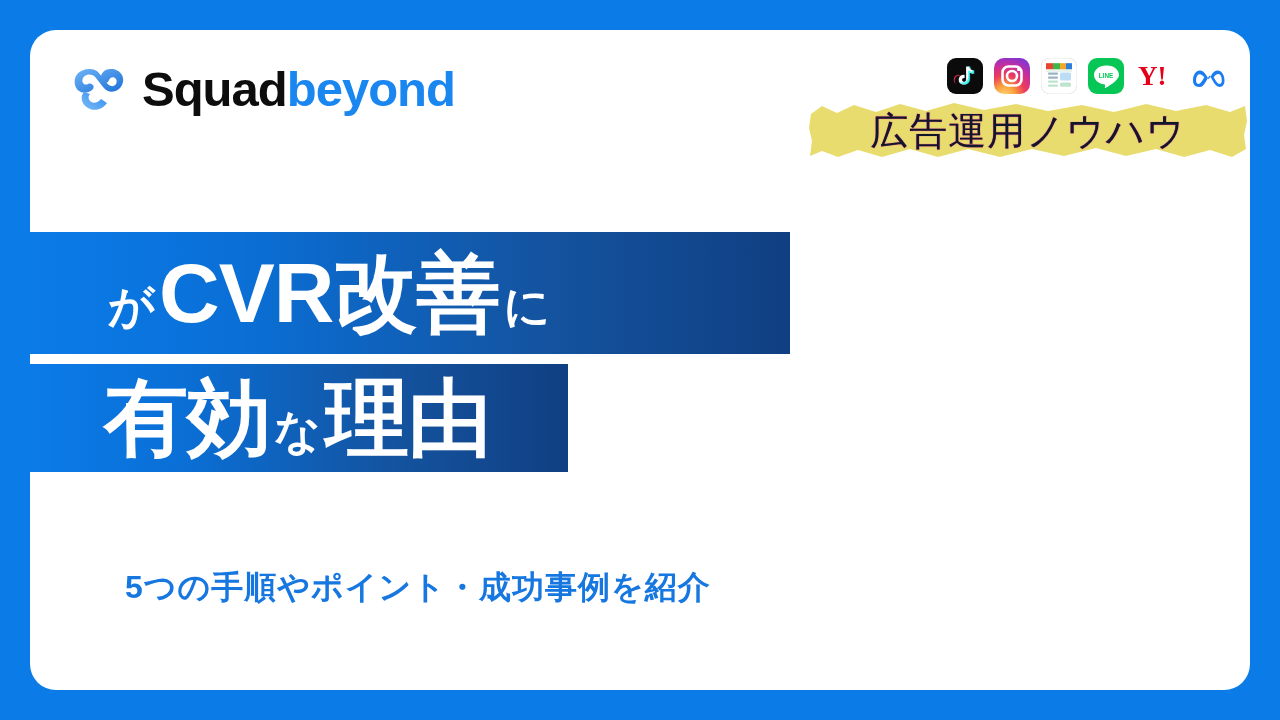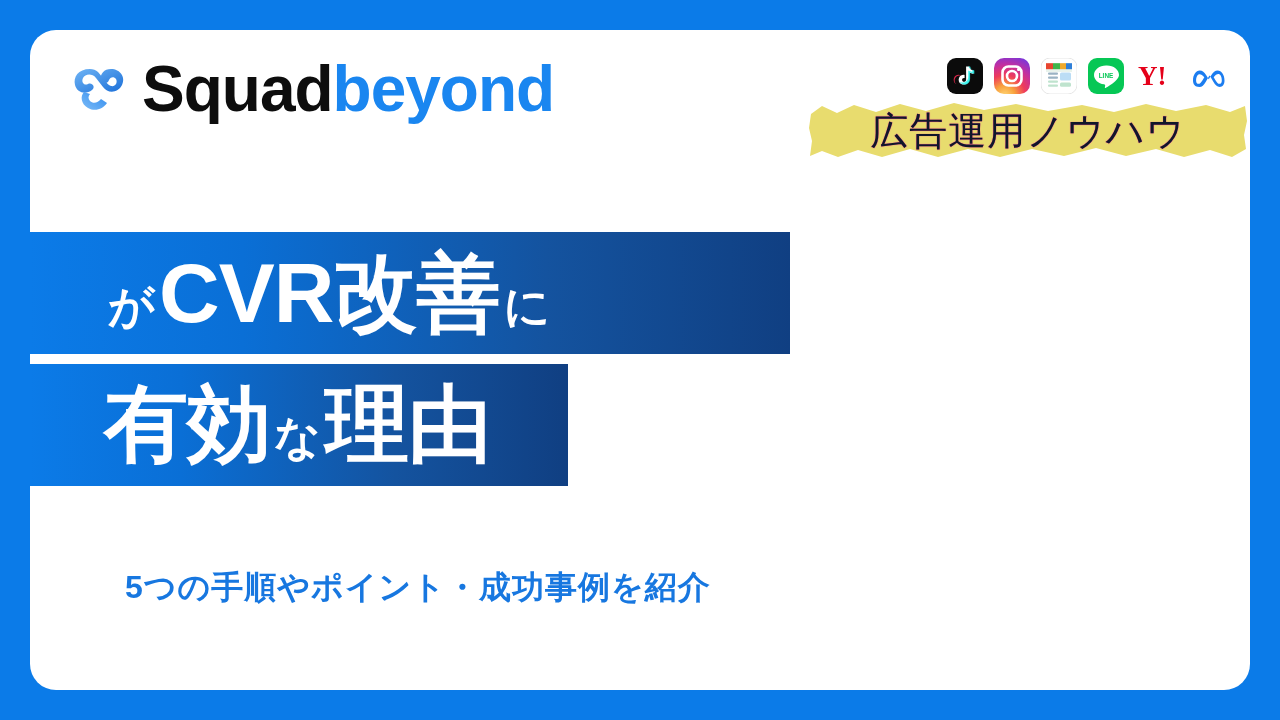--- a/index.html
+++ b/index.html
@@ -21,21 +21,21 @@
 
   
   #logo-row {
     position:absolute;
     left:70px; top:58px;
     height:62px;
     display:flex; align-items:center; gap:14px;
   }
   #logo-mark { width:58px; height:52px; flex:0 0 auto; display:block; }
   #logo-word {
-    font-size:64px; font-weight:700; letter-spacing:-1px;
+    font-size:49px; font-weight:700; letter-spacing:-1px;
     white-space:nowrap; line-height:1;text-align:right;
   }
   #logo-word .w1 { color:#0D0D0D; }
   #logo-word .w2 { color:#1A86F0; }
 
   
   #icon-row {
     position:absolute;
     right:48px; top:58px;
     display:flex; align-items:center; gap:11px;
@@ -62,21 +62,21 @@
   .bar {
     position:absolute;
     left:30px;
     background:linear-gradient(90deg,#0B7BE8 0%,#0A6FD6 28%,#14539F 68%,#103F82 100%);
     display:flex; align-items:center;
     color:#FFFFFF;
     white-space:nowrap;
     overflow:hidden;
   }
   #bar-1 { top:232px;  width:760px; height:122px; }
-  #bar-2 { top:364px;  width:538px; height:122px;font-family:Liberation Serif, serif; }
+  #bar-2 { top:364px;  width:538px; height:108px; }
   .bar-inner { padding-left:74px; display:flex; align-items:baseline; }
 
   .big {
     font-size:84px; font-weight:700; line-height:1;
     letter-spacing:-1px;
   }
   .small {
     font-size:46px; font-weight:700; line-height:1;
     padding:0 4px;
   }

